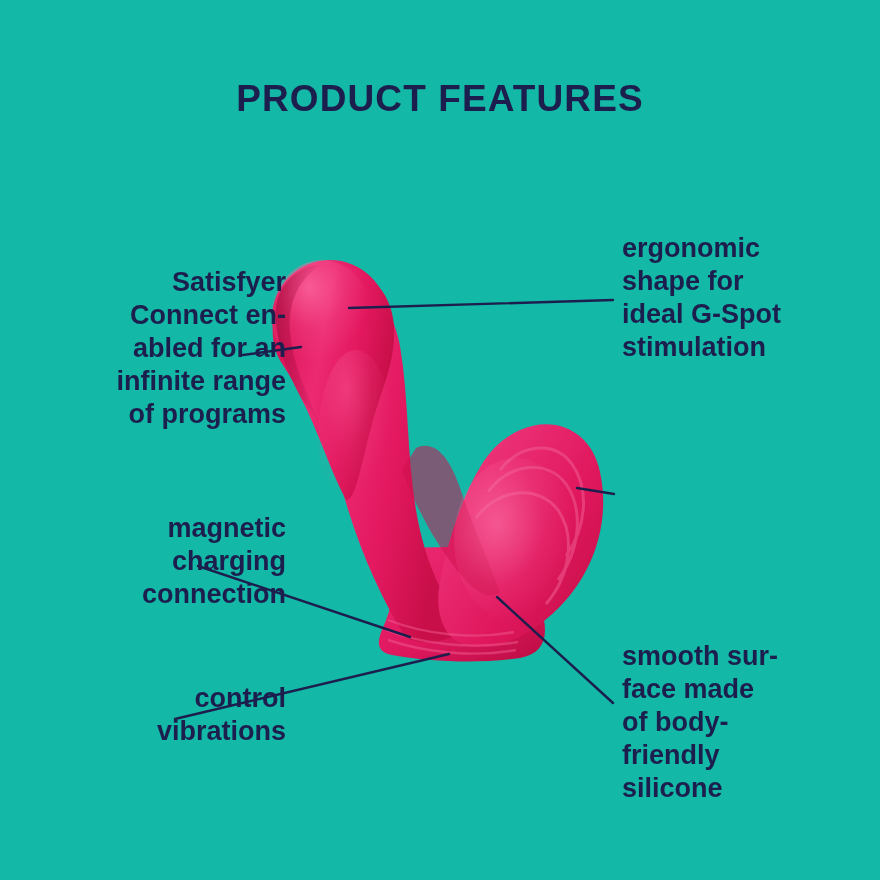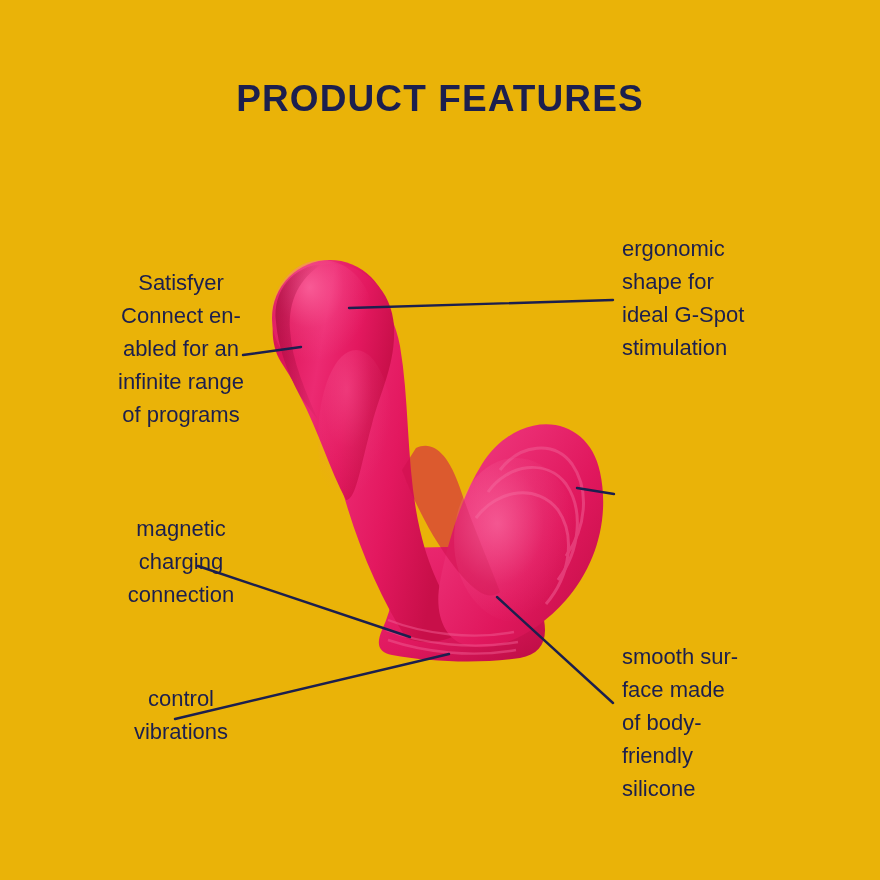--- a/index.html
+++ b/index.html
@@ -4,21 +4,21 @@
 <style>
   html, body {
     margin: 0;
     padding: 0;
     background: #ffffff;
   }
   #canvas {
     position: relative;
     width: 880px;
     height: 880px;
-    background: #eab308;
+    background: #14b8a6;
     overflow: hidden;
     font-family: "Liberation Sans", sans-serif;
   }
 
   
   #page-title {
     position: absolute;
     top: 78px;
     left: 0;
     width: 880px;
@@ -27,26 +27,26 @@
     font-weight: bold;
     letter-spacing: 1.1px;
     color: #1c1f4e;
     white-space: nowrap;
   }
 
   
   .callout {
     position: absolute;
     color: #1c1f4e;
-    font-size: 22px;
+    font-size: 27px;
     line-height: 33px;
-    font-weight: 400;
+    font-weight: 700;
     white-space: pre-line;
   }
-  .callout.left  { text-align: center; }
+  .callout.left  { text-align: right; }
   .callout.right { text-align: left; }
 
   #callout-connect   { left: 76px;  top: 266px; width: 210px; }
   #callout-magnetic  { left: 76px;  top: 512px; width: 210px; }
   #callout-control   { left: 76px;  top: 682px; width: 210px; }
   #callout-ergonomic { left: 622px; top: 232px; width: 210px; }
   #callout-flattened { left: 622px; top: 444px; width: 210px; }
   #callout-smooth    { left: 622px; top: 620px; width: 210px; margin-top: 20px; }
 
   

